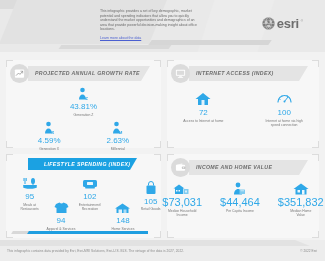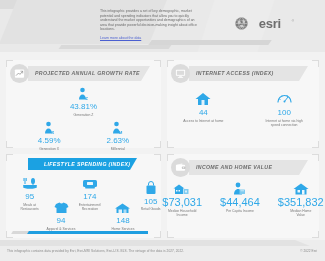--- a/index.html
+++ b/index.html
@@ -40,21 +40,21 @@
   .desc {
     position: absolute; left: 100px; top: 9px; width: 98px; z-index: 3;
     font-size: 3.5px; line-height: 4.6px; color: #6a6a6a;
   }
   .desc-link {
     display: block; margin-top: 4px; font-size: 3.5px;
     color: #4a5fd0; text-decoration: underline;
   }
 
   
-  .esri { position: absolute; right: 31px; top: 17px; z-index: 4; display: flex; align-items: flex-end; gap: 11px; }
+  .esri { position: absolute; right: 22px; top: 17px; z-index: 4; display: flex; align-items: flex-end; gap: 2px; }
   .esri-globe { width: 13px; height: 13px; }
   .esri-word { font-size: 13px; font-weight: bold; color: #6e6e6e; letter-spacing: -.3px; line-height: 13px; }
   .esri-tm { font-size: 3px; color: #8c8c8c; align-self: flex-start; margin-top: 2px; }
 
   
   .panel { position: absolute; background: #f7f7f7; }
   .panel-growth   { left: 6px;   top: 60px;  width: 155px; height: 88px; }
   .panel-internet { left: 167px; top: 60px;  width: 152px; height: 88px; }
   .panel-life     { left: 6px;   top: 154px; width: 155px; height: 84px; }
   .panel-income   { left: 167px; top: 154px; width: 152px; height: 84px; }
@@ -236,21 +236,21 @@
     </div>
 
     <div class="stats i-row">
       <div class="stat">
         <div class="stat-icon">
           <svg width="16" height="14" viewBox="0 0 32 28">
             <path d="M16 2 L31 14 H26 V26 H6 V14 H1 Z" fill="#2fa8e8"></path>
             <rect x="13" y="16" width="6" height="10" fill="#ffffff" opacity=".85"></rect>
           </svg>
         </div>
-        <div class="stat-val">44</div>
+        <div class="stat-val">72</div>
         <div class="stat-lbl">Access to Internet at home</div>
       </div>
       <div class="stat">
         <div class="stat-icon">
           <svg width="15" height="14" viewBox="0 0 30 28">
             <path d="M2 20 A13 13 0 1 1 28 20" fill="none" stroke="#2fa8e8" stroke-width="2.4" stroke-linecap="round"></path>
             <line x1="15" y1="19" x2="22" y2="10" stroke="#2fa8e8" stroke-width="2" stroke-linecap="round"></line>
             <circle cx="15" cy="19" r="2" fill="#2fa8e8"></circle>
             <circle cx="6" cy="15" r="1.2" fill="#2fa8e8"></circle>
             <circle cx="10" cy="8" r="1.2" fill="#2fa8e8"></circle>
@@ -291,21 +291,21 @@
         <div class="stat-lbl">Restaurants</div>
       </div>
       <div class="stat">
         <div class="stat-icon">
           <svg width="16" height="12" viewBox="0 0 32 24">
             <rect x="2" y="4" width="28" height="14" rx="3" fill="#2fa8e8"></rect>
             <rect x="10" y="8" width="12" height="6" rx="1" fill="#ffffff" opacity=".9"></rect>
             <rect x="6" y="18" width="20" height="3" rx="1.5" fill="#2fa8e8"></rect>
           </svg>
         </div>
-        <div class="stat-val">174</div>
+        <div class="stat-val">102</div>
         <div class="stat-lbl">Entertainment/</div>
         <div class="stat-lbl">Recreation</div>
       </div>
       <div class="stat">
         <div class="stat-icon">
           <svg width="12" height="14" viewBox="0 0 24 28">
             <path d="M7 9 V6 a5 5 0 0 1 10 0 v3" fill="none" stroke="#2fa8e8" stroke-width="2"></path>
             <rect x="3" y="9" width="18" height="17" rx="2" fill="#2fa8e8"></rect>
           </svg>
         </div>

